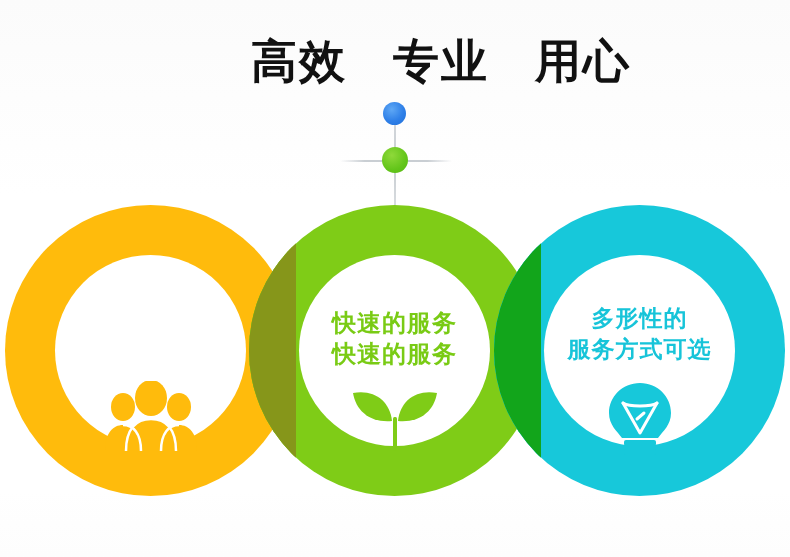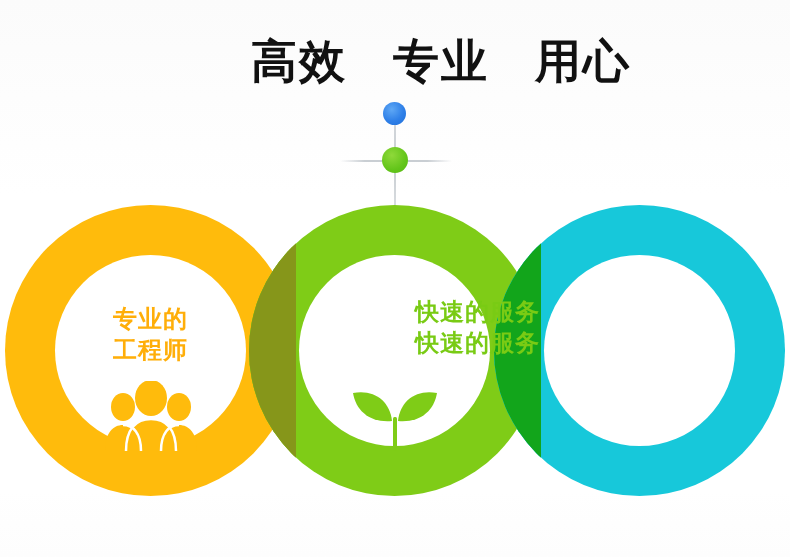--- a/index.html
+++ b/index.html
@@ -129,21 +129,21 @@
     position: absolute;
     left: 0;
     width: 291px;
     font-weight: bold;
     font-size: 24px;
     line-height: 31px;
     letter-spacing: 1px;
     white-space: nowrap;
   }
   #content-left  .ctext { top: 98px; color: #FFAE09; }
-  #content-mid   .ctext { top: 91px; color: #79CB14; text-align: right; }
+  #content-mid   .ctext { top: 102px; color: #79CB14; }
   #content-right .ctext { top: 98px; color: #17C4D9; font-size: 23px; }
 
   .icon-wrap {
     position: absolute;
     left: 0;
     width: 291px;
     top: 176px;
     height: 72px;
   }
   .icon-wrap svg { display: block; margin: 0 auto; }
@@ -171,24 +171,20 @@
   <div class="ring" id="ring-right">
     <div class="hole"></div>
   </div>
 
   <div class="lens" id="lens-a"></div>
   <div class="lens" id="lens-a-tint"></div>
   <div class="lens" id="lens-b"></div>
   <div class="lens" id="lens-b-tint"></div>
 
   <div class="content" id="content-left">
-    <div class="ctext">
-      <div>专业的</div>
-      <div>工程师</div>
-    </div>
     <div class="icon-wrap">
       <svg width="112" height="70" viewBox="0 0 112 70">
         <g fill="#FFBB0C">
           <ellipse cx="28" cy="26" rx="12" ry="14"></ellipse>
           <path d="M10 70 C10 52 18 44 28 44 C38 44 46 52 46 70 Z"></path>
           <ellipse cx="84" cy="26" rx="12" ry="14"></ellipse>
           <path d="M66 70 C66 52 74 44 84 44 C94 44 102 52 102 70 Z"></path>
           <ellipse cx="56" cy="17" rx="16" ry="18"></ellipse>
           <path d="M31 70 C31 48 41 38 56 38 C71 38 81 48 81 70 Z"></path>
         </g>
@@ -210,14 +206,34 @@
       <svg width="110" height="72" viewBox="0 0 110 72">
         <g fill="#7FCC17">
           <path d="M52 40 C30 42 16 30 13 12 C34 8 50 20 52 40 Z"></path>
           <path d="M58 40 C80 42 94 30 97 12 C76 8 60 20 58 40 Z"></path>
           <rect x="53" y="36" width="4" height="34" rx="1.5"></rect>
         </g>
       </svg>
     </div>
   </div>
 
+  <div class="content" id="content-right">
+    <div class="ctext">
+      <div>多形性的</div>
+      <div>服务方式可选</div>
+    </div>
+    <div class="icon-wrap">
+      <svg width="86" height="76" viewBox="0 0 86 76">
+        <g fill="#17C8DA">
+          <path d="M43 2 C25 2 12 16 12 32 C12 44 20 50 25 57 L61 57 C66 50 74 44 74 32 C74 16 61 2 43 2 Z"></path>
+          <rect x="27" y="59" width="32" height="6" rx="2"></rect>
+          <rect x="27" y="68" width="32" height="6" rx="2"></rect>
+        </g>
+        <g stroke="#ffffff" stroke-width="3" fill="none" stroke-linejoin="round" stroke-linecap="round">
+          <path d="M26 22 C32 26 54 26 60 22"></path>
+          <path d="M26 22 L43 52 L60 22"></path>
+          <path d="M40 38 L47 32"></path>
+        </g>
+      </svg>
+    </div>
+  </div>
 
 </div>
 
 </body></html>

